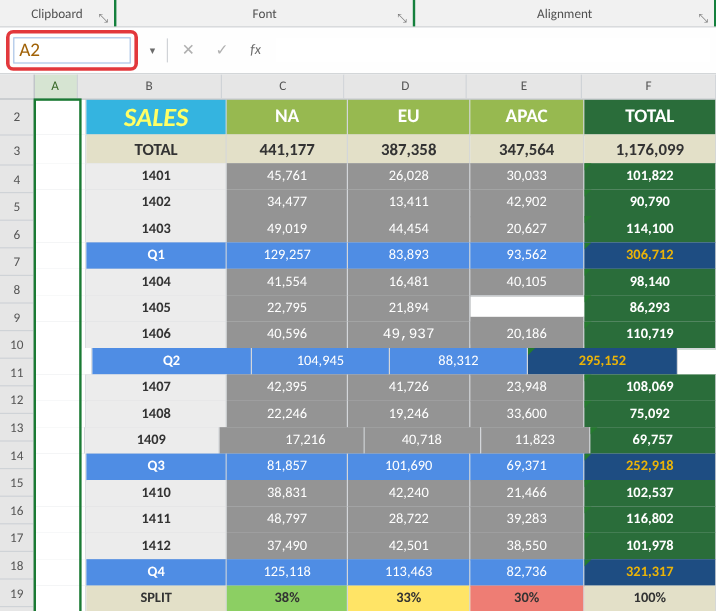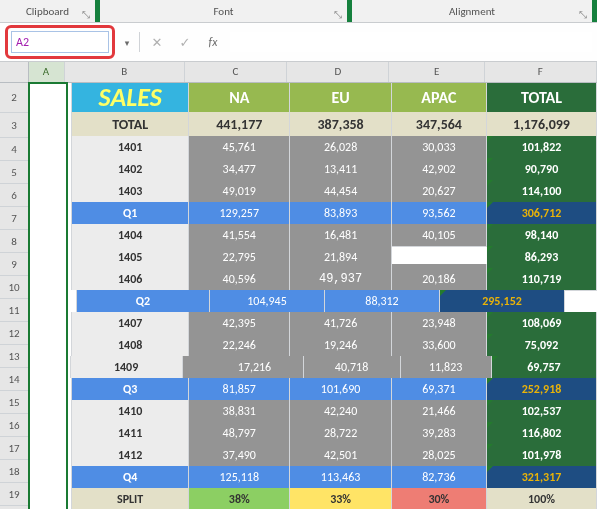--- a/index.html
+++ b/index.html
@@ -13,21 +13,21 @@
   }
   
   .ribbon {
     display: flex;
     height: 22px;
     background: #f1f1f1;
     border-bottom: 1px solid #c9cccf;
   }
   .ribbon .group {
     position: relative;
-    border-right: 5px solid #15803d;
+    border-right: 2px solid #15803d;
     color: #525252;
     font-size: 11px;
     display: flex;
     align-items: center;
     justify-content: center;
   }
   .ribbon .launcher {
     position: absolute;
     right: 4px;
     bottom: 2px;
@@ -59,22 +59,22 @@
     border-radius: 6px;
   }
   .namebox {
     width: 88px;
     height: 20px;
     background: #fff;
     border: 1px solid #a9c3e6;
     padding: 0 4px;
     display: flex;
     align-items: center;
-    color: #a21caf;
-    font-size: 12px;
+    color: #a16207;
+    font-size: 16px;
     font-family: Calibri, Arial, sans-serif;
     text-align: center;
   }
   .namebox-dd {
     width: 12px;
     text-align: center;
     color: #6b6b6b;
     font-size: 9px;
   }
   .sep {
@@ -168,21 +168,21 @@
     display: flex;
     align-items: center;
     justify-content: flex-end;
     font-size: 12px;
     background: #fff;
     position: relative;
     overflow: hidden;
   }
 
   
-  .hd-sales   { background:#34b4e0; color:#ffff66; font-weight:bold; font-style:italic; font-size:26px; justify-content:center; }
+  .hd-sales   { background:#34b4e0; color:#ffff66; font-weight:bold; font-style:italic; font-size:22px; justify-content:center; }
   .hd-na,.hd-eu,.hd-apac { background:#97b950; color:#fff; font-weight:bold; font-size:16px; justify-content:center; }
   .hd-total   { background:#2a6d3a; color:#fff; font-weight:bold; font-size:16px; justify-content:center; }
   .row-total-label { background:#e3e0c8; font-weight:bold; justify-content:center; font-size:14px; }
   .row-total-val   { background:#e3e0c8; font-weight:bold; justify-content:center; font-size:14px; }
   .plain-label { background:#ececec; color:#333; font-weight:bold; justify-content:center; }
   .plain-val   { background:#949494; color:#fff; justify-content:center; }
   .plain-tot   { background:#2a6d3a; color:#fff; font-weight:bold; justify-content:center; }
   .q-label     { background:#4f8de4; color:#fff; font-weight:bold; justify-content:center; }
   .q-val       { background:#4f8de4; color:#fff; justify-content:center; }
   .q-tot       { background:#1e4d82; color:#eab308; font-weight:bold; justify-content:center; }
@@ -406,21 +406,21 @@
         <div class="cell plain-val" style="width: 102px; height: 22px;">48,797</div>
         <div class="cell plain-val" style="width: 102px; height: 22px;">28,722</div>
         <div class="cell plain-val" style="width: 95px; height: 22px;">39,283</div>
         <div class="cell plain-tot err-tri" style="width: 112px; height: 22px;">116,802</div>
       </div>
       <div class="row" style="height: 22px;">
         <div class="cell " style="width: 36px; height: 22px;"></div>
         <div class="cell plain-label" style="width: 120px; height: 22px;">1412</div>
         <div class="cell plain-val" style="width: 102px; height: 22px;">37,490</div>
         <div class="cell plain-val" style="width: 102px; height: 22px;">42,501</div>
-        <div class="cell plain-val" style="width: 95px; height: 22px;">28,025</div>
+        <div class="cell plain-val" style="width: 95px; height: 22px;">38,550</div>
         <div class="cell plain-tot err-tri" style="width: 112px; height: 22px;">101,978</div>
       </div>
       <div class="row" style="height: 22px;">
         <div class="cell " style="width: 36px; height: 22px;"></div>
         <div class="cell q-label" style="width: 120px; height: 22px;">Q4</div>
         <div class="cell q-val" style="width: 102px; height: 22px;">125,118</div>
         <div class="cell q-val" style="width: 102px; height: 22px;">113,463</div>
         <div class="cell q-val" style="width: 95px; height: 22px;">82,736</div>
         <div class="cell q-tot err-tri" style="width: 112px; height: 22px;">321,317</div>
       </div>

